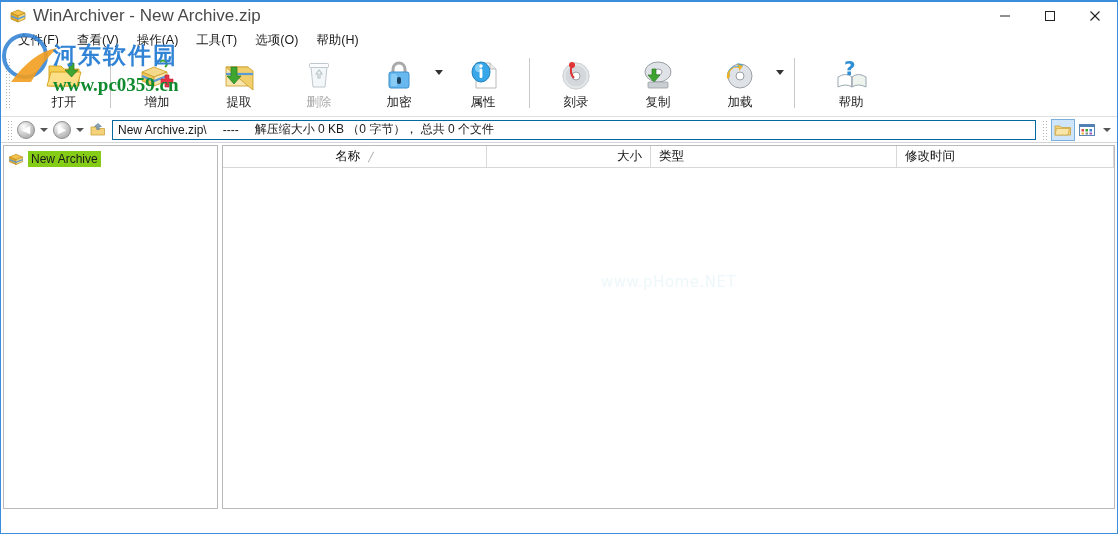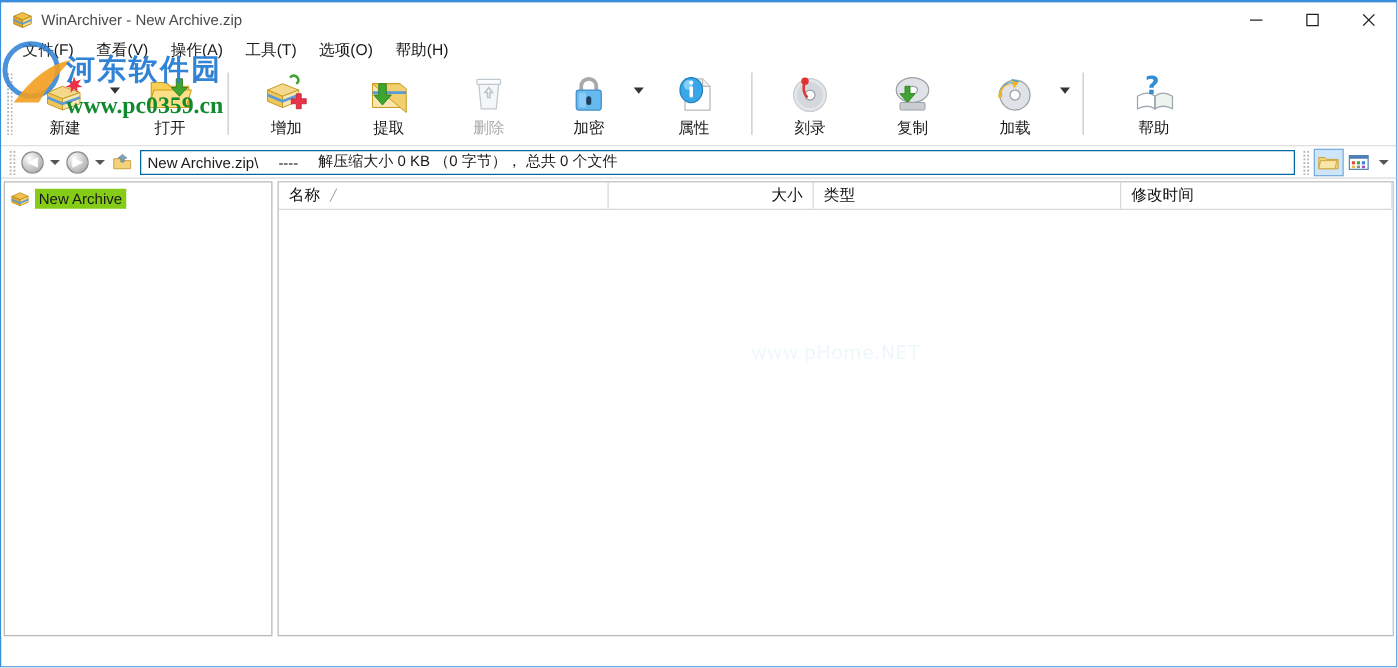--- a/index.html
+++ b/index.html
@@ -27,21 +27,21 @@
     display: flex;
     align-items: center;
   }
   .title-icon {
     width: 18px; height: 18px;
     margin-left: 8px; margin-right: 6px;
     position: relative;
     flex: none;
   }
   .title-text {
-    font-size: 12px;
+    font-size: 17px;
     color: #4a4a4a;
     white-space: nowrap;
   }
   .win-buttons {
     position: absolute;
     right: 0; top: 0;
     display: flex;
     height: 28px;
   }
   .win-btn {
@@ -246,21 +246,21 @@
   .col {
     display: flex;
     align-items: center;
     font-size: 12.5px;
     color: #111;
     border-right: 1px solid #d8d8d8;
     padding: 0 8px;
     position: relative;
     white-space: nowrap;
   }
-  .col.name  { width: 264px; }
+  .col.name  { width: 264px; justify-content: center; }
   .col.size  { width: 164px; justify-content: flex-end; }
   .col.type  { width: 246px; }
   .col.mtime { flex: 1; }
   .sort-arrow {
     margin-left: 8px;
     font-size: 9px;
     color: #9a9a9a;
     font-family: "DejaVu Sans", sans-serif;
   }
   .list-body {
@@ -394,33 +394,20 @@
     <div class="menu-item">操作(A)</div>
     <div class="menu-item">工具(T)</div>
     <div class="menu-item">选项(O)</div>
     <div class="menu-item">帮助(H)</div>
   </div>
 
   <div class="toolbar">
     <div class="tb-sep" style="margin-left:4px;margin-right:6px;background-image:radial-gradient(circle,#b4b4b4 1px,transparent 1px);background-size:3px 3px;background-color:transparent;width:5px;"></div>
 
     <div class="tb-group">
-      <div class="tb-btn wide">
-        <span class="tb-ico">
-          <svg width="38" height="36" viewBox="0 0 38 36">
-            <path d="M5 17 L17 12 L31 17 L17 22 Z" fill="#f5d98a" stroke="#c89b22" stroke-width=".8"></path>
-            <path d="M5 17 L17 22 L17 31 L5 26 Z" fill="#eec65c" stroke="#c89b22" stroke-width=".8"></path>
-            <path d="M31 17 L17 22 L17 31 L31 26 Z" fill="#f9e6ae" stroke="#c89b22" stroke-width=".8"></path>
-            <path d="M5 21 L17 26 L31 21" fill="none" stroke="#5b9bd5" stroke-width="2.2"></path>
-            <path d="M26 4 l1.8 4 4-1.4 -2.4 3.8 3.6 2.2 -4.4 .4 .8 4.2 -3.2-3 -2.8 3.2 .4-4.3 -4.3-.8 3.9-1.9 -2.1-3.8 4 1.6z" fill="#e8334a"></path>
-          </svg>
-        </span>
-        <span class="tb-label">新建</span>
-        <span class="tb-caret"></span>
-      </div>
       <div class="tb-btn wide" style="margin-left:12px;">
         <span class="tb-ico">
           <svg width="38" height="36" viewBox="0 0 38 36">
             <path d="M4 9 h12 l3 3 h15 v17 H4 Z" fill="#f7cf55" stroke="#d2a019" stroke-width=".9"></path>
             <path d="M6 15 h30 l-4 14 H2 Z" fill="#fcdf86" stroke="#d2a019" stroke-width=".9"></path>
             <path d="M24 6 v7 h-4 l6.5 7 6.5-7 h-4 V6 z" fill="#3fa531" stroke="#2a7a20" stroke-width=".7"></path>
           </svg>
         </span>
         <span class="tb-label">打开</span>
       </div>

